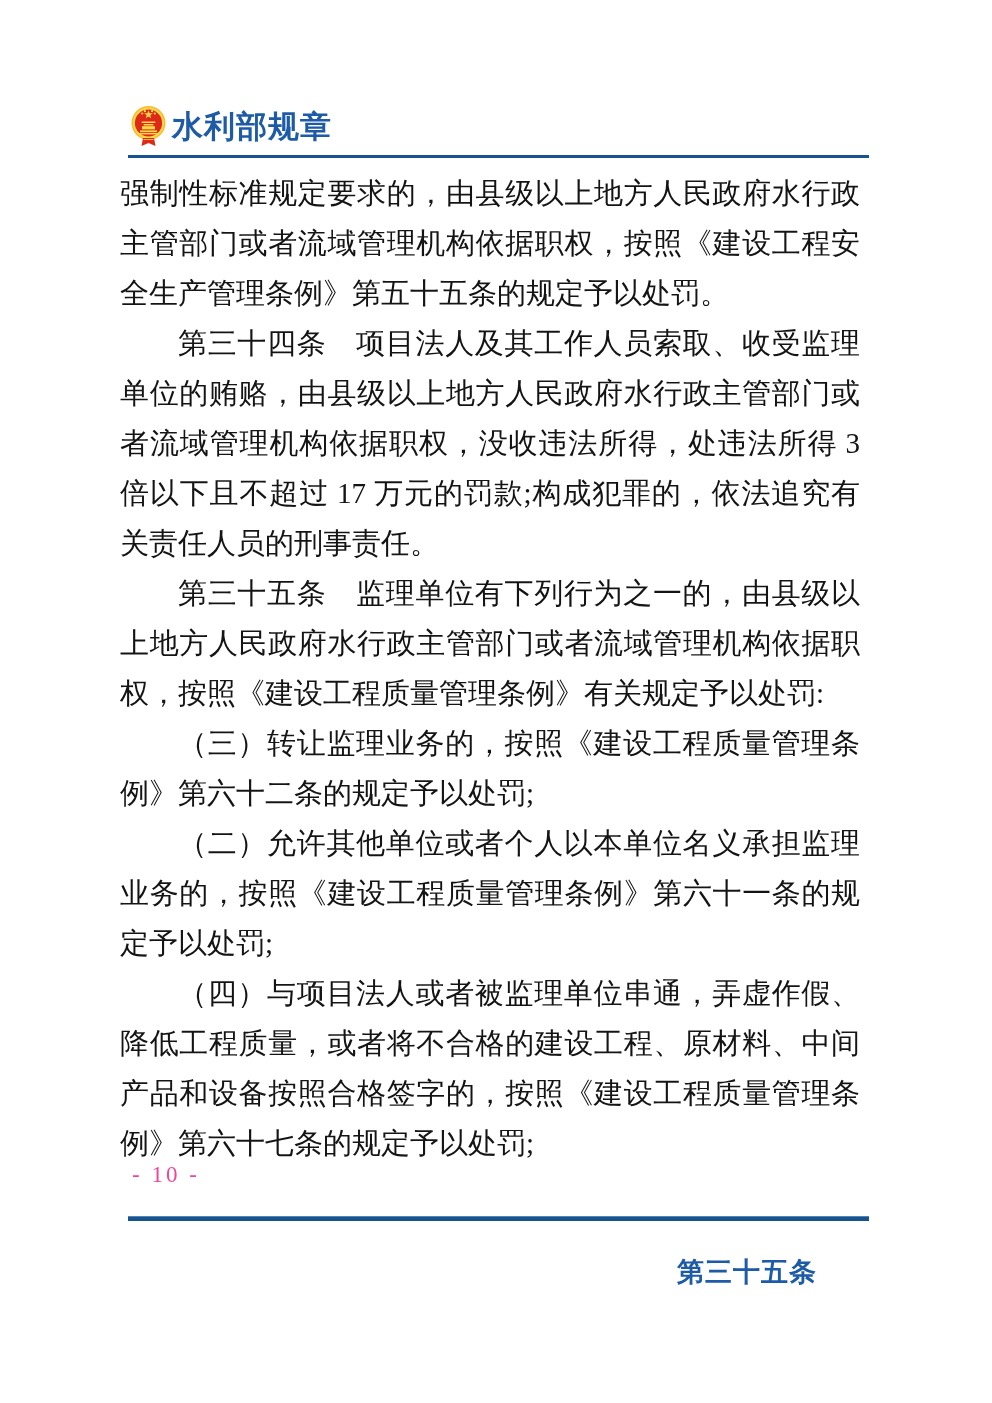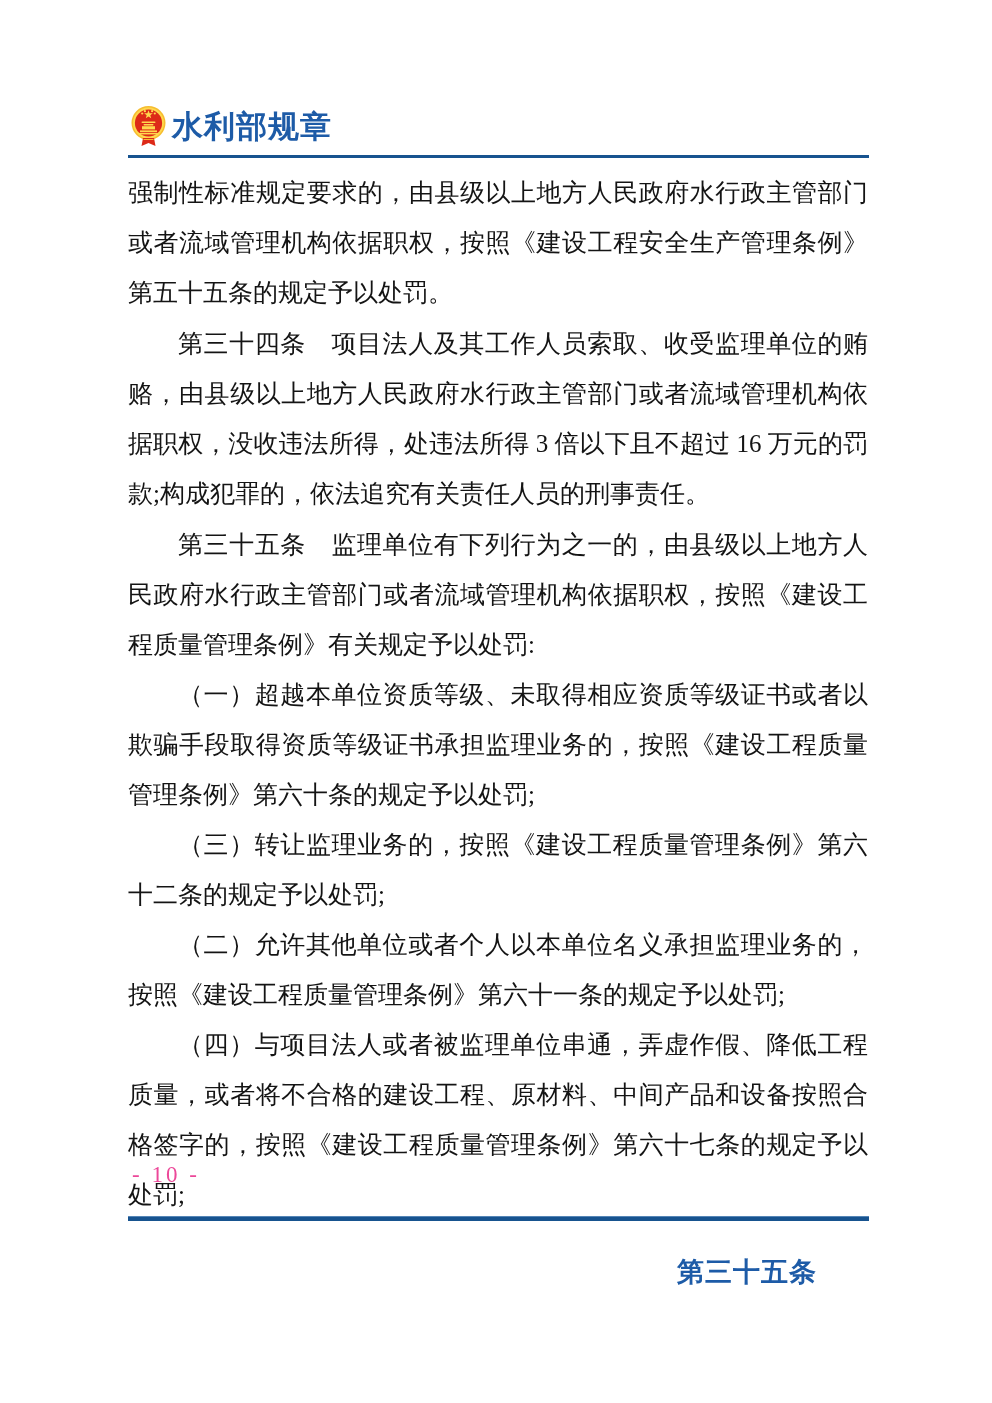--- a/index.html
+++ b/index.html
@@ -28,22 +28,22 @@
   .emblem{display:inline-block;width:37px;height:50px;line-height:0;}
   .doc-title{
     font-family:"Liberation Sans","DejaVu Sans",sans-serif;
     font-weight:700;font-size:31px;color:var(--title-blue);
     letter-spacing:1px;white-space:nowrap;
   }
   .rule{position:absolute;left:128px;width:741px;background:var(--rule-blue);}
   .rule-top{top:155px;height:3px;}
   .rule-bottom{top:1216px;height:5px;border-top:1px solid #5585b6;}
   .doc-body{
-    position:absolute;left:128px;top:168px;width:740px;
-    font-size:25px;line-height:50px;color:var(--body-text);
+    position:absolute;left:120px;top:168px;width:740px;
+    font-size:29px;line-height:50px;color:var(--body-text);
     text-align:justify;text-justify:inter-ideograph;
   }
   .para{margin:0;padding:0;}
   .para.indent{text-indent:2em;}
   .run{font-family:inherit;}
   .run.bold{
     font-family:"Liberation Sans","DejaVu Sans",sans-serif;
     font-weight:400;
   }
   .page-number{
@@ -88,23 +88,22 @@
         <path d="M13.5 37.5 h10" stroke="#f6bd2f" stroke-width="1" fill="none"></path>
       </svg>
     </span>
     <span class="doc-title">水利部规章</span>
   </header>
 
   <div class="rule rule-top"></div>
 
   <main class="doc-body" id="doc-body">
       <p class="para"><span class="run">强制性标准规定要求的，由县级以上地方人民政府水行政主管部门或者流域管理机构依据职权，按照《建设工程安全生产管理条例》第五十五条的规定予以处罚。</span></p>
-      <p class="para indent"><span class="run bold">第三十四条</span><span class="run">　项目法人及其工作人员索取、收受监理单位的贿赂，由县级以上地方人民政府水行政主管部门或者流域管理机构依据职权，没收违法所得，处违法所得 3 倍以下且不超过 16 万元的罚款;构成犯罪的，依法追究有关责任人员的刑事责任。</span></p>
+      <p class="para indent"><span class="run bold">第三十四条</span><span class="run">　项目法人及其工作人员索取、收受监理单位的贿赂，由县级以上地方人民政府水行政主管部门或者流域管理机构依据职权，没收违法所得，处违法所得 3 倍以下且不超过 17 万元的罚款;构成犯罪的，依法追究有关责任人员的刑事责任。</span></p>
       <p class="para indent"><span class="run bold">第三十五条</span><span class="run">　监理单位有下列行为之一的，由县级以上地方人民政府水行政主管部门或者流域管理机构依据职权，按照《建设工程质量管理条例》有关规定予以处罚:</span></p>
-      <p class="para indent"><span class="run">（一）超越本单位资质等级、未取得相应资质等级证书或者以欺骗手段取得资质等级证书承担监理业务的，按照《建设工程质量管理条例》第六十条的规定予以处罚;</span></p>
       <p class="para indent"><span class="run">（三）转让监理业务的，按照《建设工程质量管理条例》第六十二条的规定予以处罚;</span></p>
       <p class="para indent"><span class="run">（二）允许其他单位或者个人以本单位名义承担监理业务的，按照《建设工程质量管理条例》第六十一条的规定予以处罚;</span></p>
       <p class="para indent"><span class="run">（四）与项目法人或者被监理单位串通，弄虚作假、降低工程质量，或者将不合格的建设工程、原材料、中间产品和设备按照合格签字的，按照《建设工程质量管理条例》第六十七条的规定予以处罚;</span></p>
     </main>
 
   <div class="page-number">- 10 -</div>
 
   <div class="rule rule-bottom"></div>
 
   <div class="publisher">第三十五条</div>

